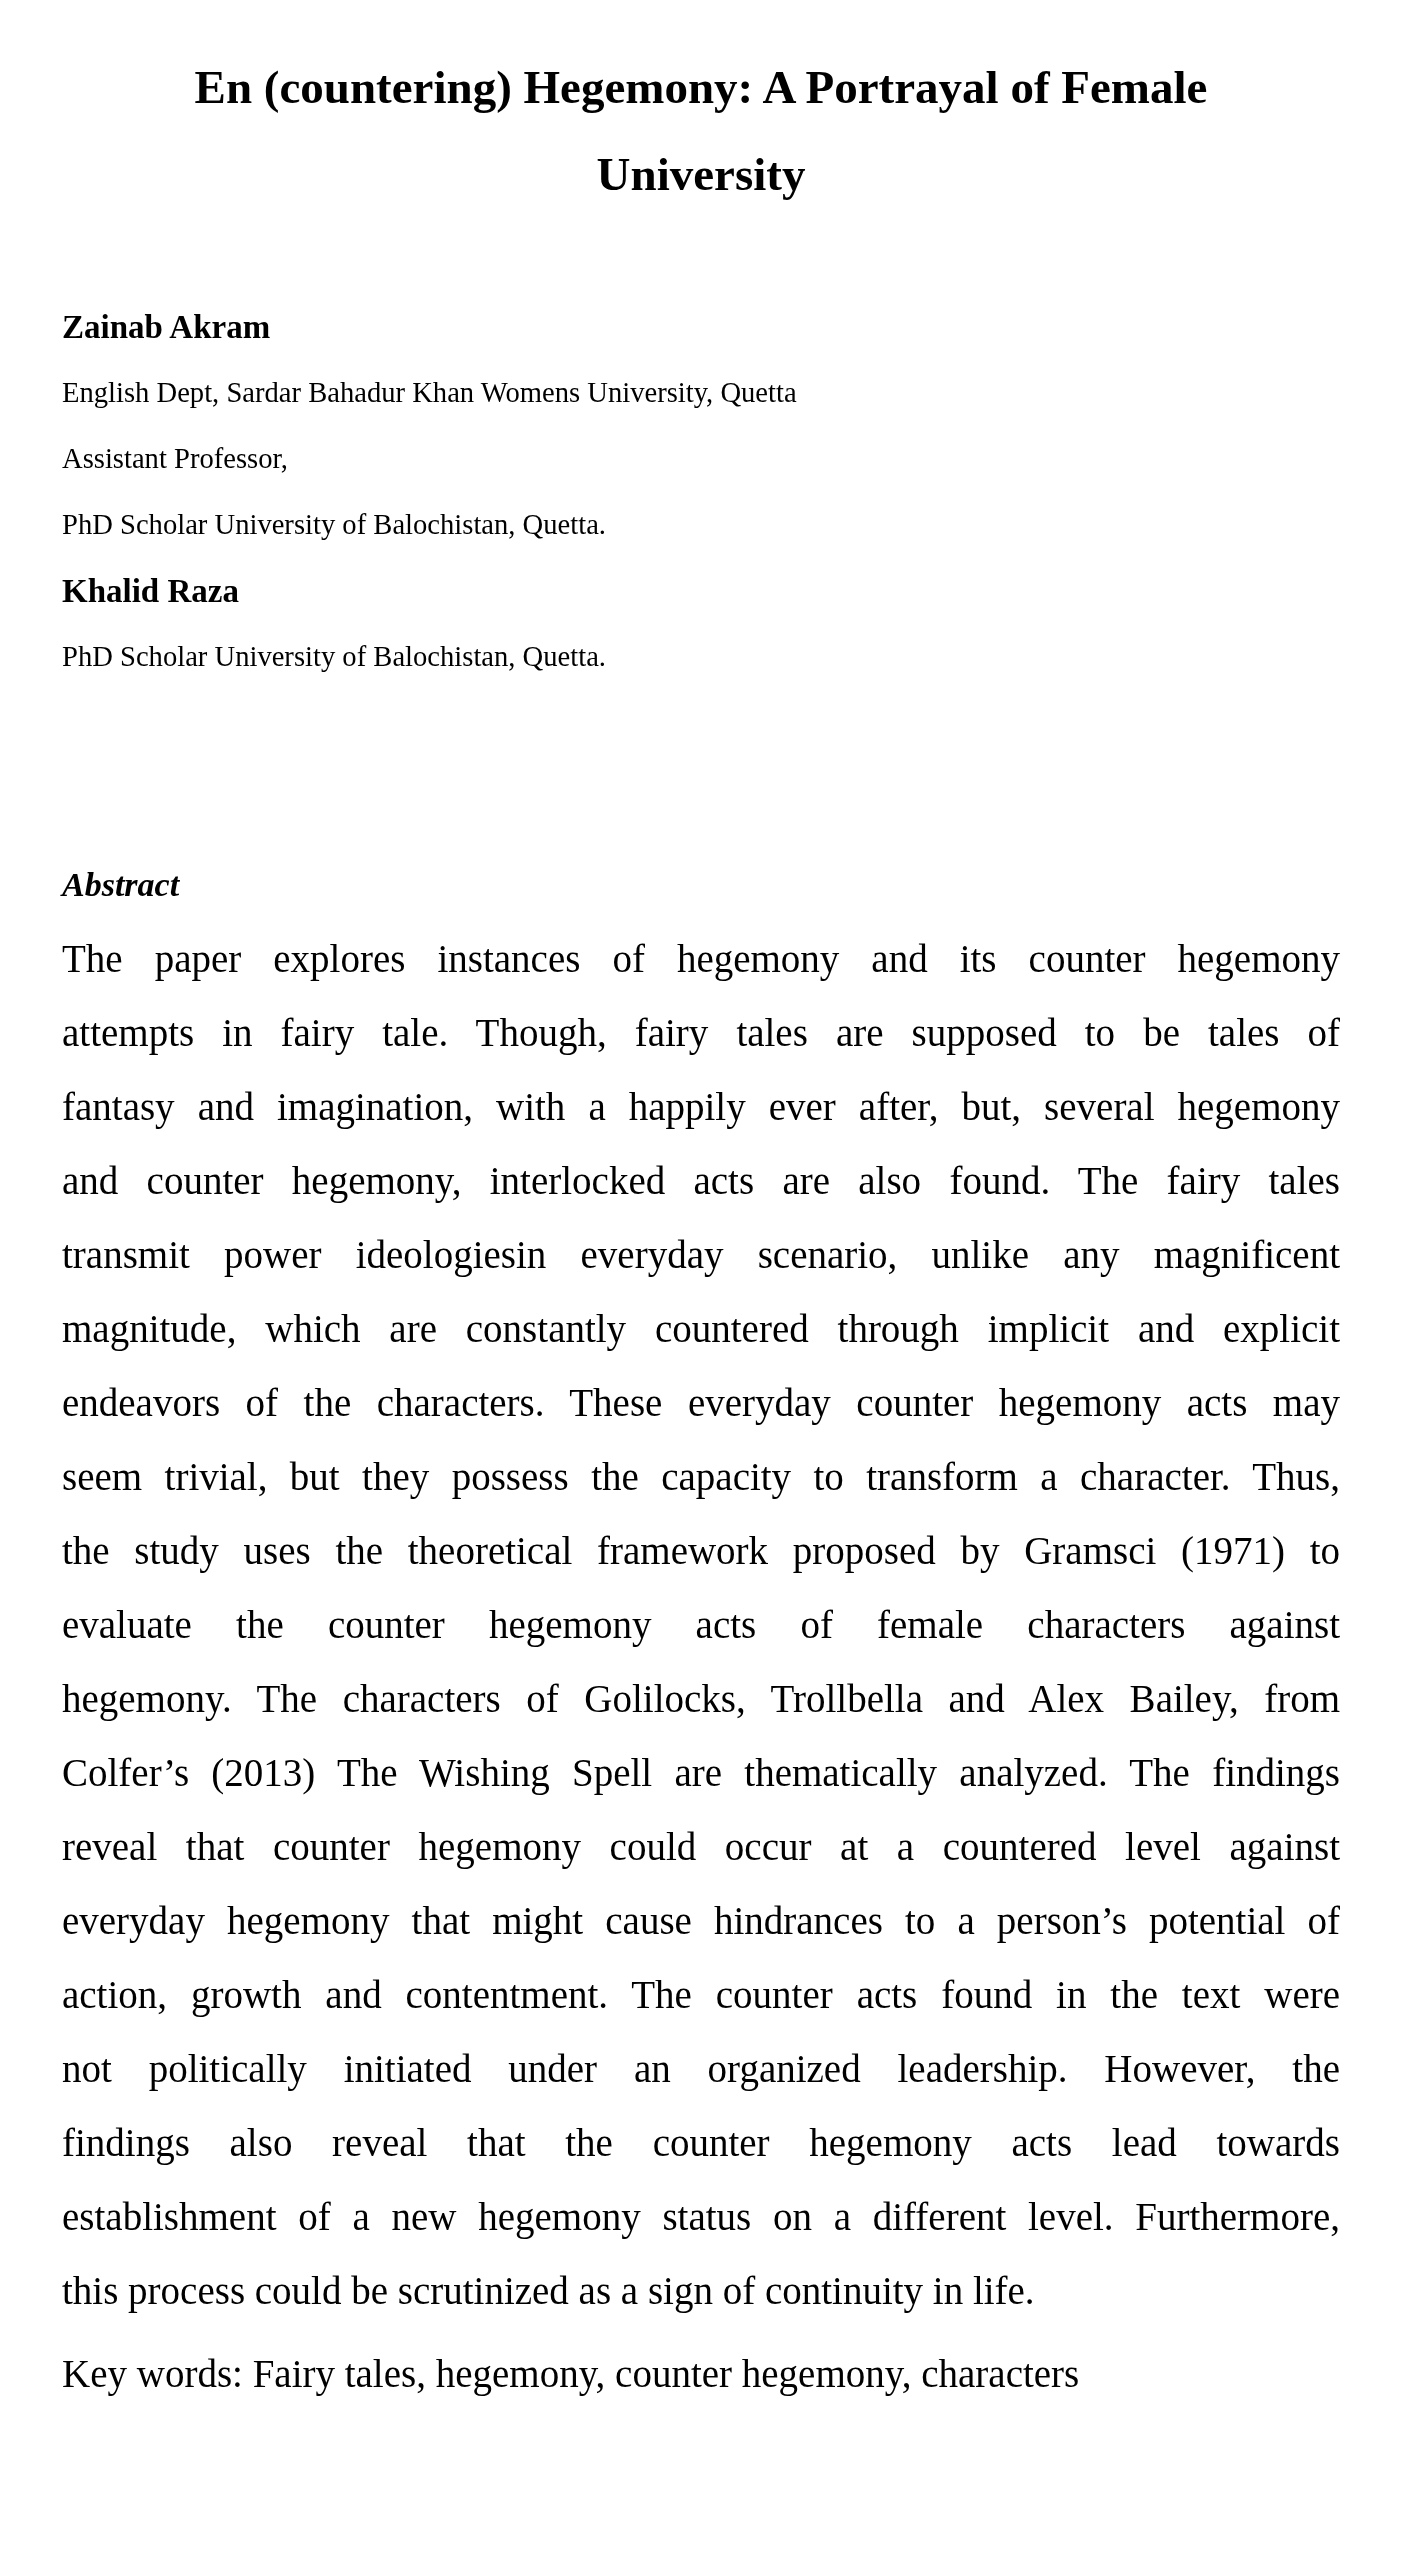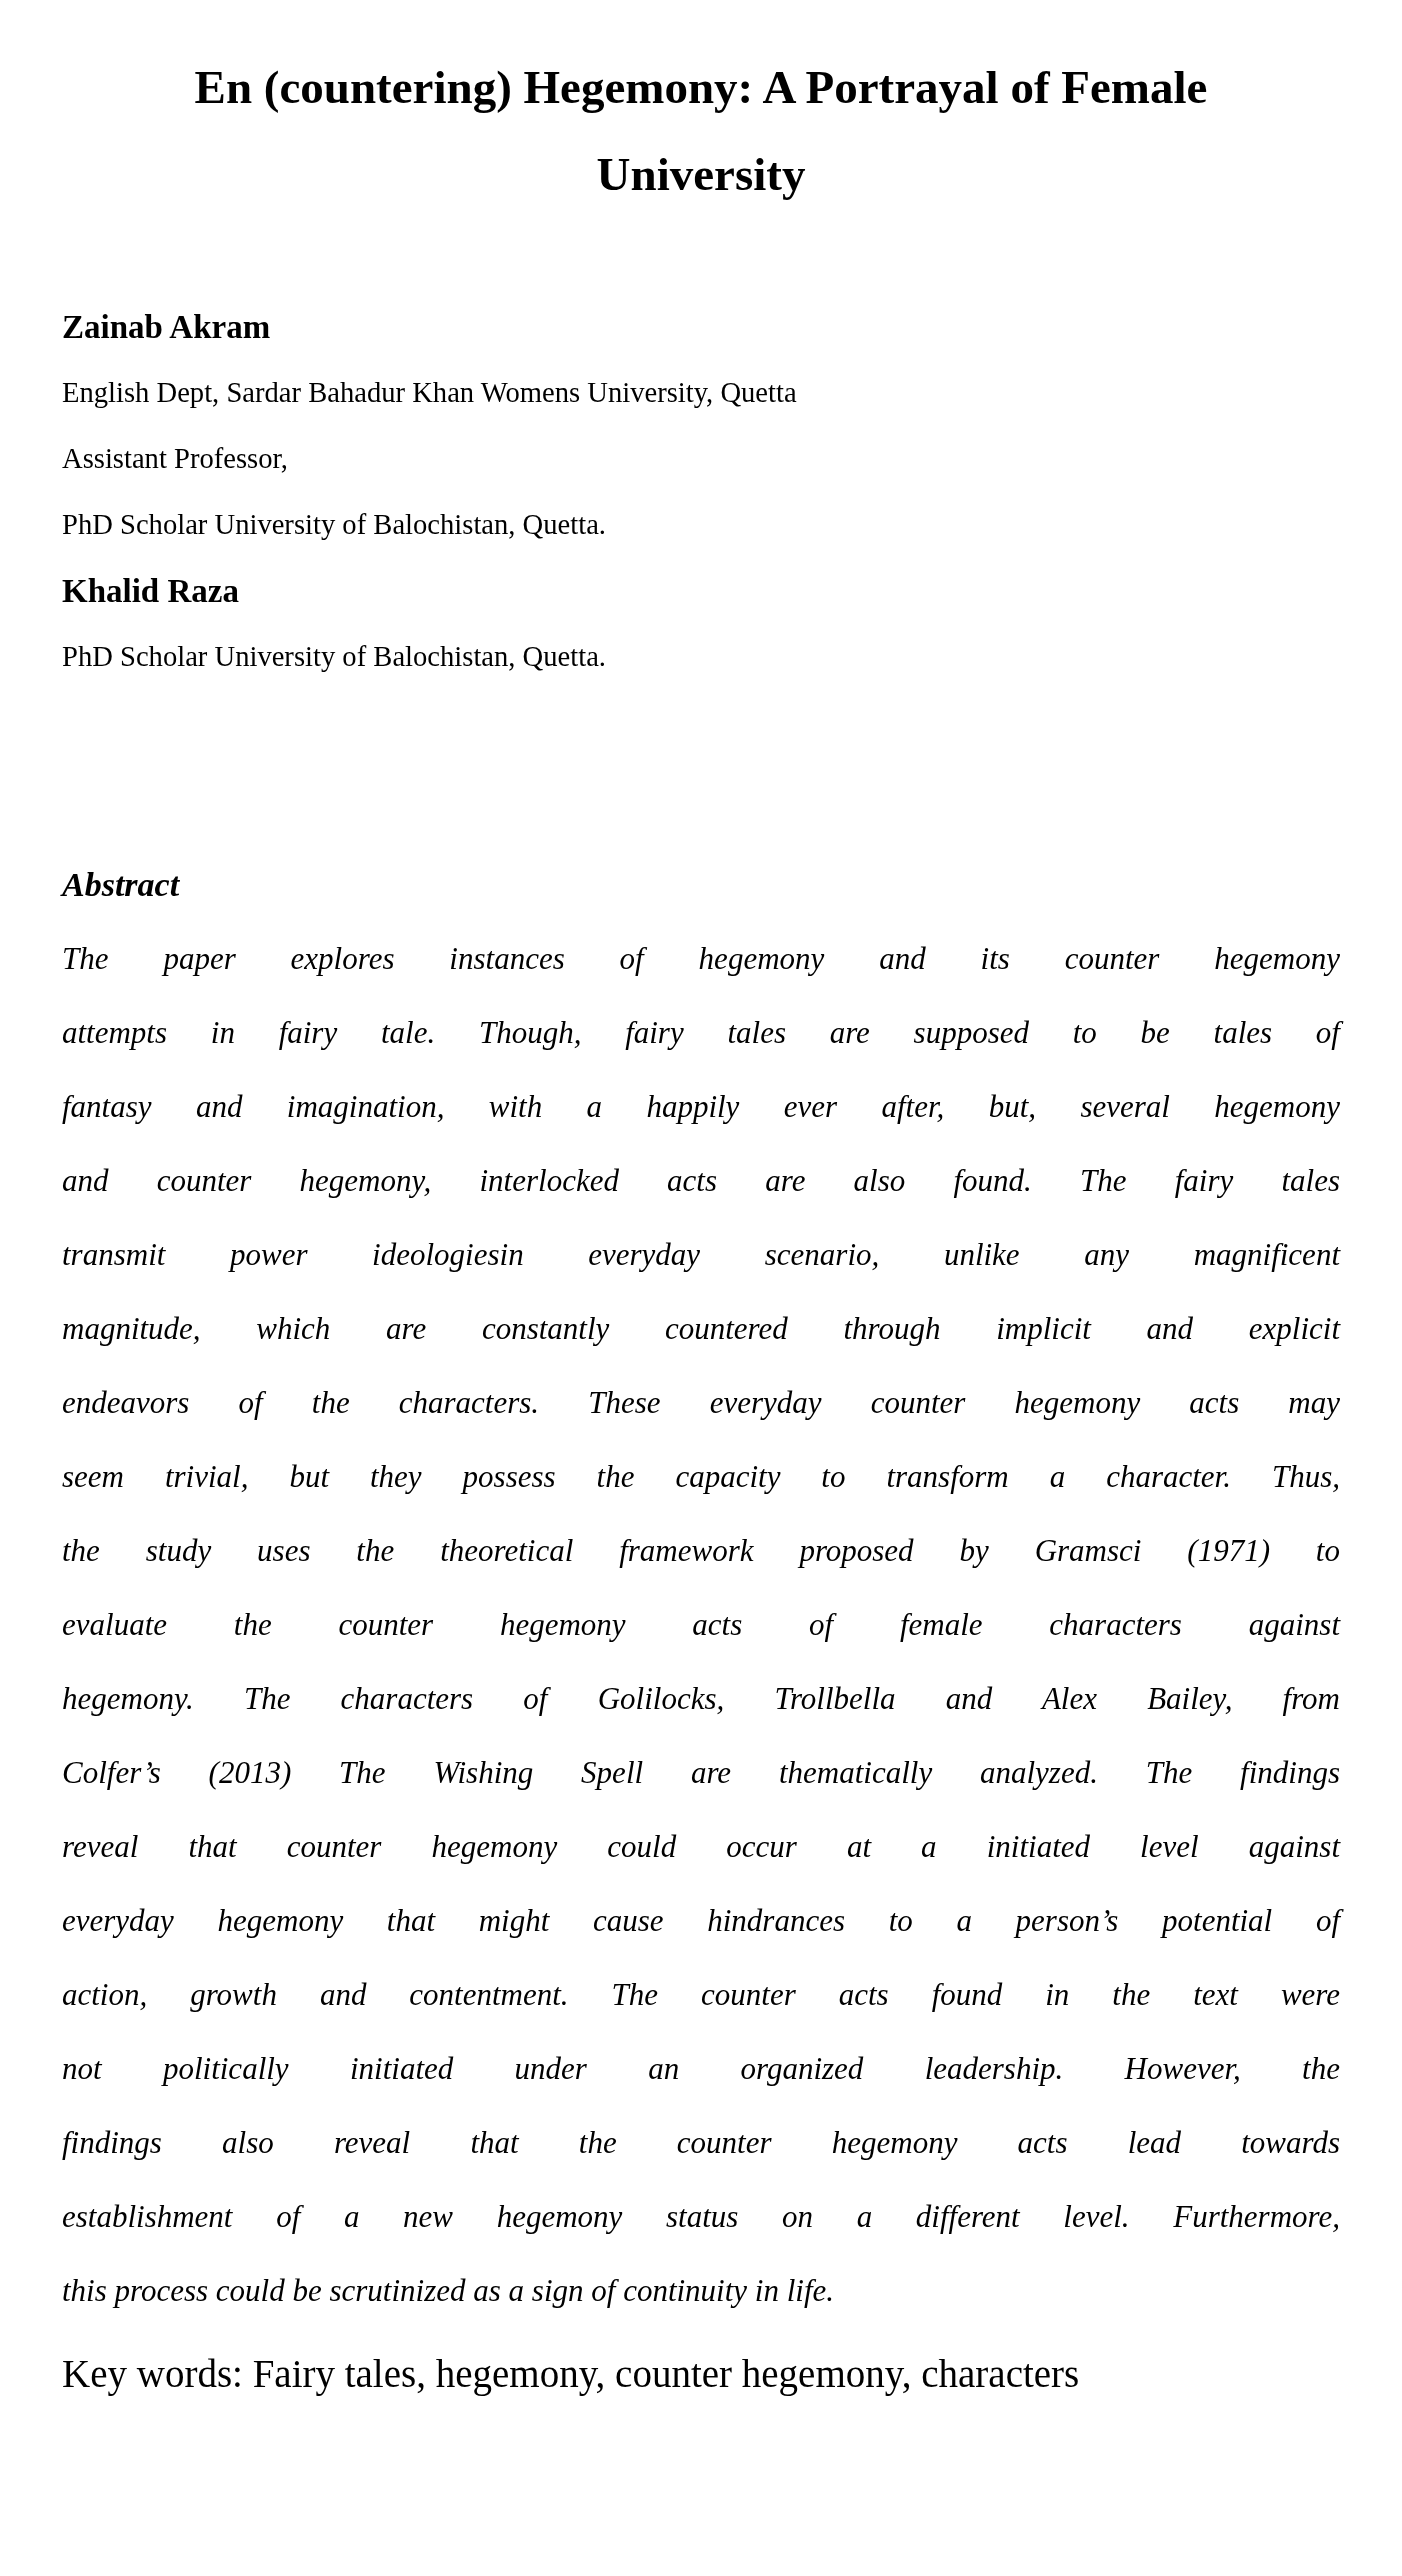--- a/index.html
+++ b/index.html
@@ -41,22 +41,21 @@
     margin-top: 158px;
     height: 74px;
     line-height: 74px;
     font-size: 34px;
     font-weight: 700;
     font-style: italic;
   }
   .abstract-line {
     height: 74px;
     line-height: 74px;
-    font-size: 31px;
-    font-style: italic;
+    font-size: 39px;
     white-space: nowrap;
   }
   .jline {
     white-space: normal;
     text-align: justify;
     text-align-last: justify;
     text-justify: inter-word;
   }
   .keywords-line {
     margin-top: 8.7px;
@@ -92,21 +91,21 @@
     <div class="abstract-line jline">fantasy and imagination, with a happily ever after, but, several hegemony</div>
     <div class="abstract-line jline">and counter hegemony, interlocked acts are also found. The fairy tales</div>
     <div class="abstract-line jline">transmit power ideologiesin everyday scenario, unlike any magnificent</div>
     <div class="abstract-line jline">magnitude, which are constantly countered through implicit and explicit</div>
     <div class="abstract-line jline">endeavors of the characters. These everyday counter hegemony acts may</div>
     <div class="abstract-line jline">seem trivial, but they possess the capacity to transform a character. Thus,</div>
     <div class="abstract-line jline">the study uses the theoretical framework proposed by Gramsci (1971) to</div>
     <div class="abstract-line jline">evaluate the counter hegemony acts of female characters against</div>
     <div class="abstract-line jline">hegemony. The characters of Golilocks, Trollbella and Alex Bailey, from</div>
     <div class="abstract-line jline">Colfer’s (2013) The Wishing Spell are thematically analyzed. The findings</div>
-    <div class="abstract-line jline">reveal that counter hegemony could occur at a initiated level against</div>
+    <div class="abstract-line jline">reveal that counter hegemony could occur at a countered level against</div>
     <div class="abstract-line jline">everyday hegemony that might cause hindrances to a person’s potential of</div>
     <div class="abstract-line jline">action, growth and contentment. The counter acts found in the text were</div>
     <div class="abstract-line jline">not politically initiated under an organized leadership. However, the</div>
     <div class="abstract-line jline">findings also reveal that the counter hegemony acts lead towards</div>
     <div class="abstract-line jline">establishment of a new hegemony status on a different level. Furthermore,</div>
     <div class="abstract-line">this process could be scrutinized as a sign of continuity in life.</div>
   </div>
 
   <div class="keywords-line">Key words: Fairy tales, hegemony, counter hegemony, characters</div>
 

